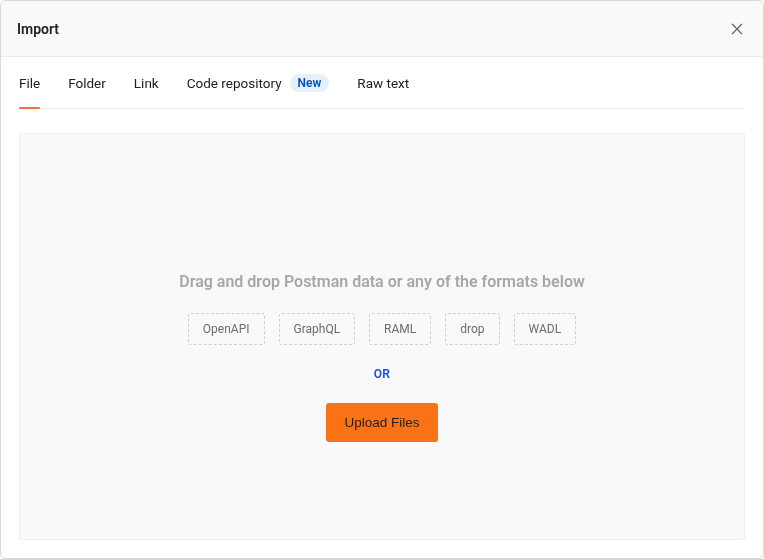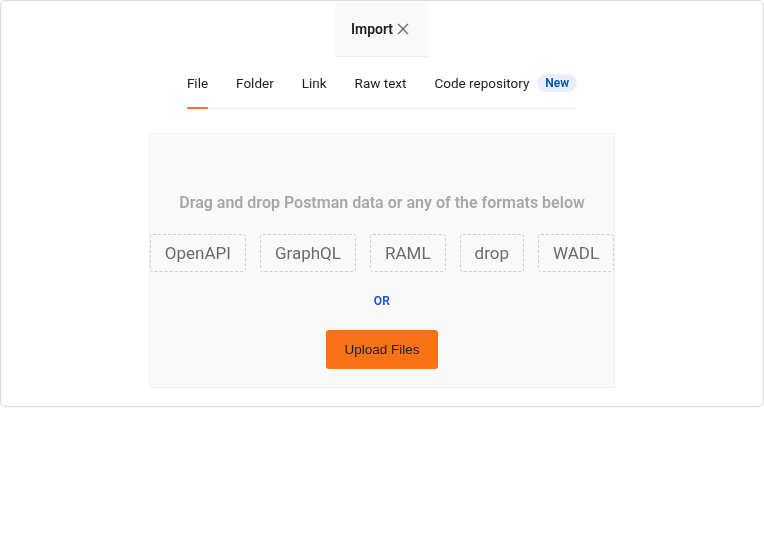--- a/index.html
+++ b/index.html
@@ -5,28 +5,27 @@
   * { box-sizing: border-box; margin: 0; padding: 0; }
   body {
     font-family: -apple-system, BlinkMacSystemFont, "Segoe UI", Roboto, Helvetica, Arial, sans-serif;
     background: #ffffff;
     width: 764px;
     height: 559px;
     overflow: hidden;
   }
   .modal {
     width: 764px;
-    height: 407px;
+    height: 559px;
     border: 1px solid #d9d9d9;
     border-radius: 6px;
     background: #ffffff;
     display: flex;
     flex-direction: column;
     box-shadow: 0 0 0 1px rgba(0,0,0,0.02);
-    align-items: center;
   }
   .modal-header {
     height: 56px;
     background: #f9f9f9;
     border-bottom: 1px solid #ececec;
     border-top-left-radius: 6px;
     border-top-right-radius: 6px;
     display: flex;
     align-items: center;
     justify-content: space-between;
@@ -41,21 +40,21 @@
     width: 20px;
     height: 20px;
     cursor: pointer;
     color: #6b6b6b;
     display: flex;
     align-items: center;
     justify-content: center;
   }
   .close-btn svg { width: 16px; height: 16px; stroke: currentColor; }
   .tabs-wrap {
-    padding: 0 26px;
+    padding: 0 18px;
   }
   .tabs {
     display: flex;
     align-items: center;
     gap: 28px;
     border-bottom: 1px solid #ededed;
     height: 52px;
   }
   .tab {
     font-size: 13.5px;
@@ -108,21 +107,21 @@
     text-align: center;
     margin-top: 40px;
   }
   .formats {
     display: flex;
     gap: 14px;
   }
   .format-chip {
     border: 1px dashed #cfcfcf;
     color: #6b6b6b;
-    font-size: 17px;
+    font-size: 12px;
     padding: 8px 14px;
     border-radius: 3px;
     background: transparent;
   }
   .or-text {
     font-size: 12px;
     font-weight: 600;
     color: #1d4ed8;
     letter-spacing: 0.3px;
   }
@@ -156,25 +155,25 @@
       <div class="tab active">
         <span>File</span>
       </div>
       <div class="tab">
         <span>Folder</span>
       </div>
       <div class="tab">
         <span>Link</span>
       </div>
       <div class="tab">
-        <span>Raw text</span>
+        <span>Code repository</span>
+        <span class="badge-new">New</span>
       </div>
       <div class="tab">
-        <span>Code repository</span>
-        <span class="badge-new">New</span>
+        <span>Raw text</span>
       </div>
     </div>
   </div>
 
   <div class="content">
     <div class="dropzone">
       <div class="drop-text">Drag and drop Postman data or any of the formats below</div>
       <div class="formats">
         <div class="format-chip">OpenAPI</div>
         <div class="format-chip">GraphQL</div>

